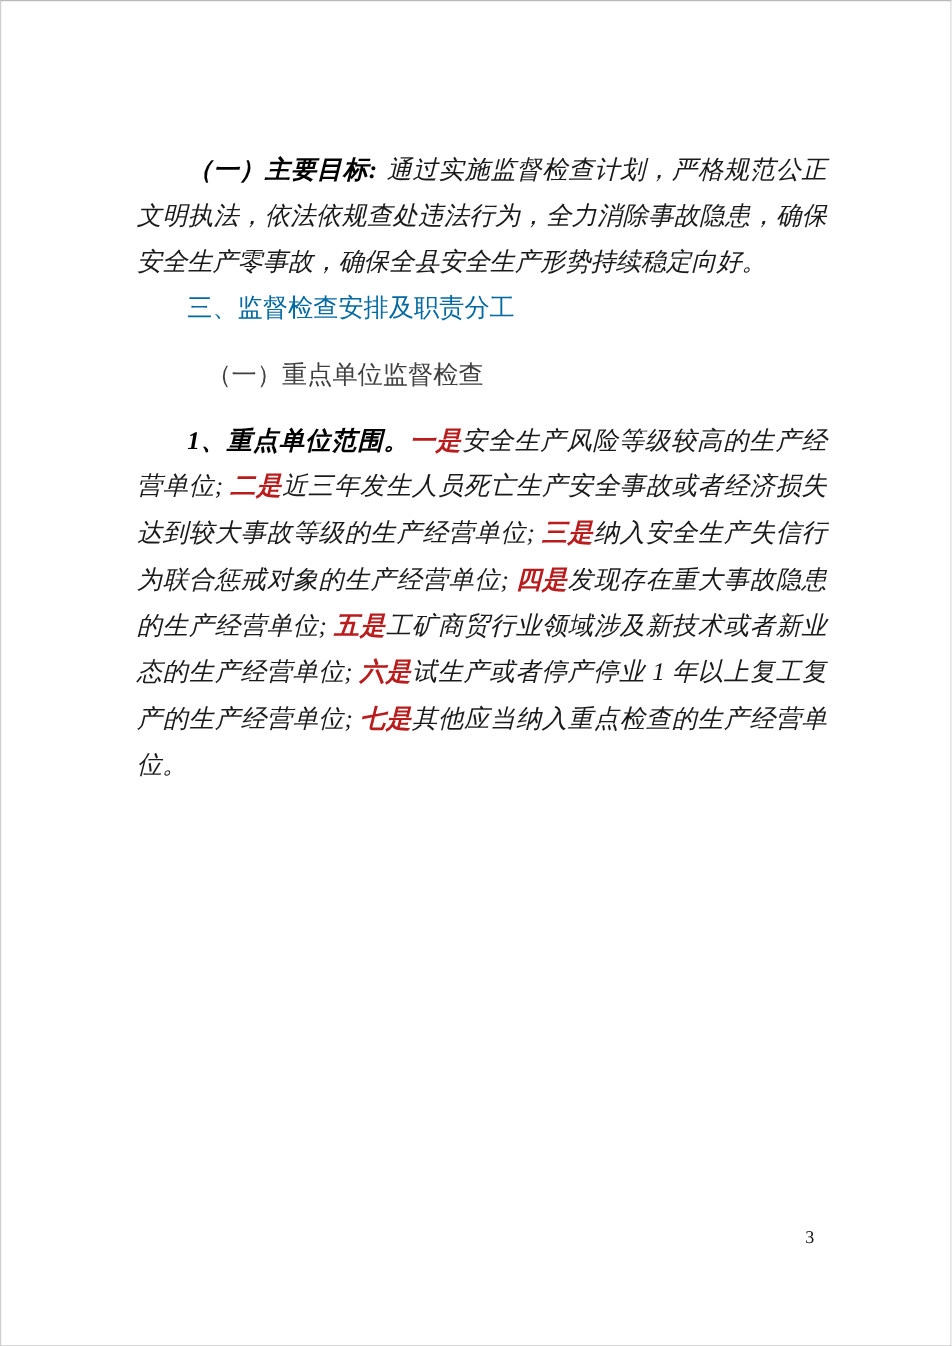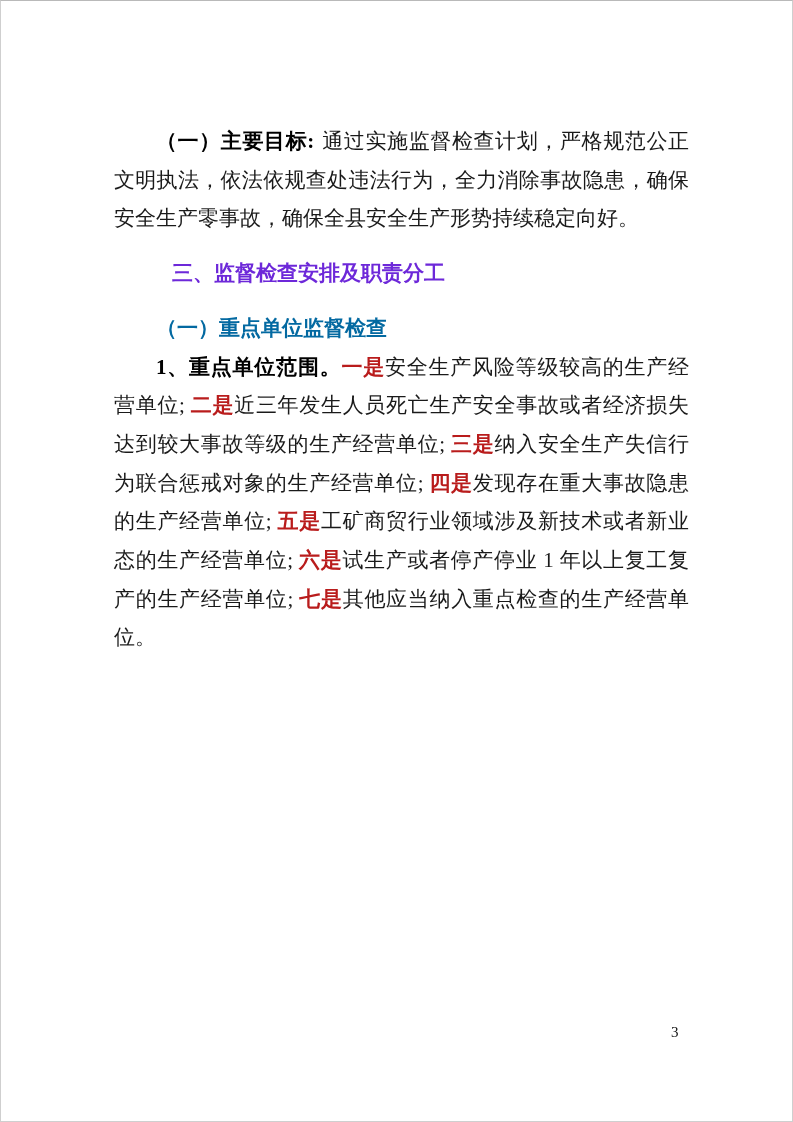--- a/index.html
+++ b/index.html
@@ -25,44 +25,45 @@
     top: 121px;
     width: 575px;
     font-size: 21px;
     line-height: 38.7px;
     text-align: justify;
     text-justify: inter-character;
   }
   .para {
     margin: 0;
     text-indent: 2em;
+    font-style: italic;
   }
   .run-head {
     font-weight: bold;
     color: #000000;
   }
   .run-head.gap {
     margin-right: 0.35em;
   }
   .bold-lead {
     font-weight: bold;
     color: #b91c1c;
   }
   .section-heading {
+    margin: 0;
+    text-indent: 2em;
+    font-family: "Liberation Sans", "DejaVu Sans", sans-serif;
+    font-weight: normal;
+    color: #0369a1;
+  }
+  .sub-heading {
     margin: 16px;
     text-indent: 2em;
-    font-family: "Liberation Sans", "DejaVu Sans", sans-serif;
-    font-weight: bold;
-    color: #6d28d9;
-  }
-  .sub-heading {
-    margin: 0;
-    text-indent: 2em;
-    font-weight: bold;
-    color: #0369a1;
+    font-weight: normal;
+    color: #404040;
   }
   .page-number {
     position: absolute;
     left: 670px;
     top: 1022px;
     font-size: 15px;
     line-height: 18px;
     color: #111111;
     font-family: "Liberation Serif", "DejaVu Serif", serif;
   }

